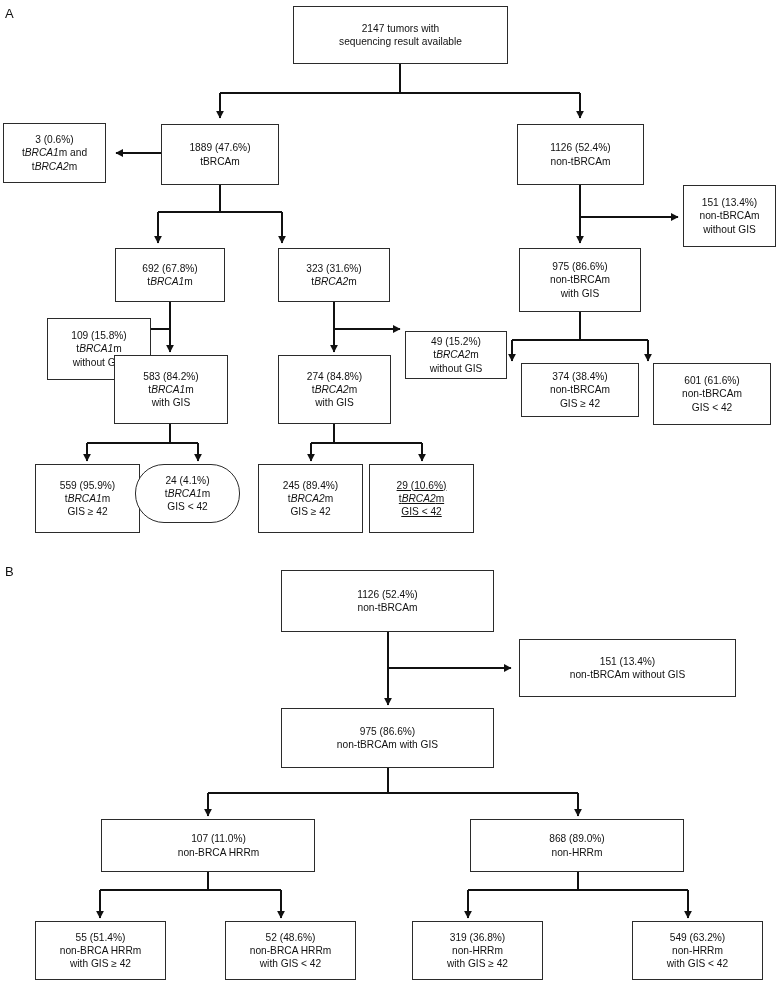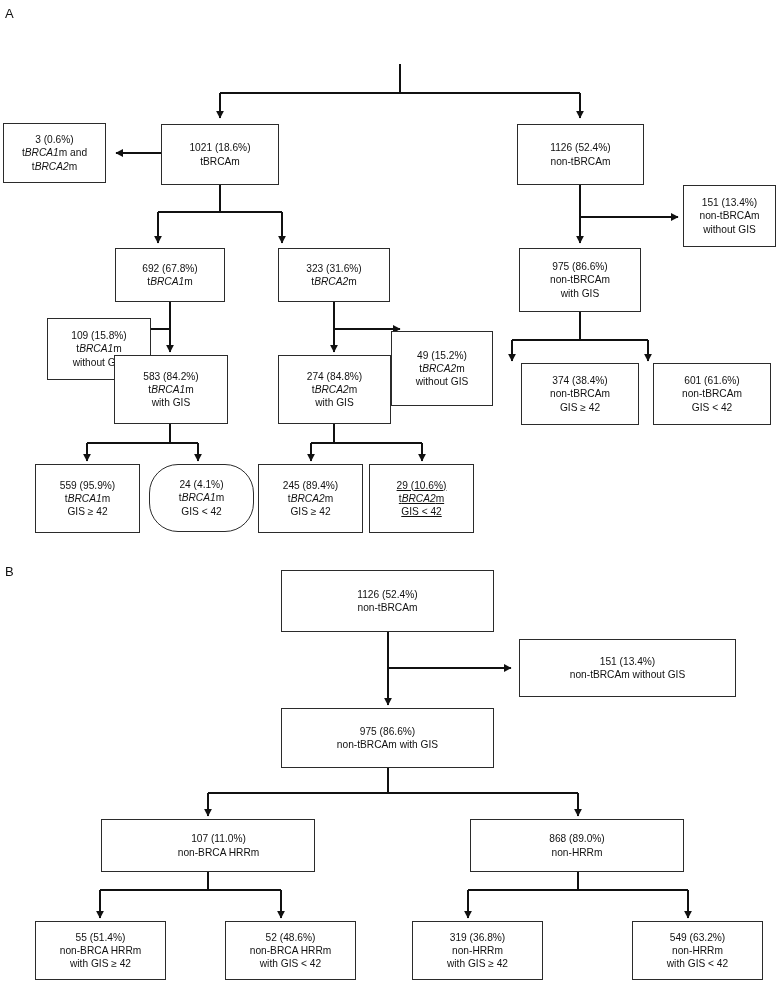--- a/index.html
+++ b/index.html
@@ -118,29 +118,33 @@
       <path d="M578,872 L578,890"></path>
       <path d="M468,890 L688,890"></path>
       <path d="M468,890 L468,918" marker-end="url(#arrowDown)"></path>
       <path d="M688,890 L688,918" marker-end="url(#arrowDown)"></path>
     </g>
   </svg>
 
   <div class="panel-label" style="left:5px;top:7px;">A</div>
   <div class="panel-label" style="left:5px;top:565px;">B</div>
 
+  <div class="node" style="left:293px;top:6px;width:215px;height:58px;">
+    <span class="ln">2147 tumors with</span>
+    <span class="ln">sequencing result available</span>
+  </div>
 
   <div class="node" style="left:3px;top:123px;width:103px;height:60px;">
     <span class="ln">3 (0.6%)</span>
     <span class="ln"><span>t</span><i>BRCA1</i><span>m and</span></span>
     <span class="ln"><span>t</span><i>BRCA2</i><span>m</span></span>
   </div>
 
   <div class="node" style="left:161px;top:124px;width:118px;height:61px;">
-    <span class="ln">1021 (18.6%)</span>
+    <span class="ln">1889 (47.6%)</span>
     <span class="ln">tBRCAm</span>
   </div>
 
   <div class="node" style="left:517px;top:124px;width:127px;height:61px;">
     <span class="ln">1126 (52.4%)</span>
     <span class="ln">non-tBRCAm</span>
   </div>
 
   <div class="node" style="left:683px;top:185px;width:93px;height:62px;">
     <span class="ln">151 (13.4%)</span>
@@ -175,45 +179,45 @@
     <span class="ln"><span>t</span><i>BRCA1</i><span>m</span></span>
     <span class="ln">with GIS</span>
   </div>
 
   <div class="node" style="left:278px;top:355px;width:113px;height:69px;">
     <span class="ln">274 (84.8%)</span>
     <span class="ln"><span>t</span><i>BRCA2</i><span>m</span></span>
     <span class="ln">with GIS</span>
   </div>
 
-  <div class="node" style="left:391px;top:331px;width:102px;height:75px;">
+  <div class="node" style="left:405px;top:331px;width:102px;height:48px;">
     <span class="ln">49 (15.2%)</span>
     <span class="ln"><span>t</span><i>BRCA2</i><span>m</span></span>
     <span class="ln">without GIS</span>
   </div>
 
-  <div class="node" style="left:521px;top:363px;width:118px;height:62px;">
+  <div class="node" style="left:521px;top:363px;width:118px;height:54px;">
     <span class="ln">374 (38.4%)</span>
     <span class="ln">non-tBRCAm</span>
     <span class="ln">GIS ≥ 42</span>
   </div>
 
   <div class="node" style="left:653px;top:363px;width:118px;height:62px;">
     <span class="ln">601 (61.6%)</span>
     <span class="ln">non-tBRCAm</span>
     <span class="ln">GIS &lt; 42</span>
   </div>
 
   <div class="node" style="left:35px;top:464px;width:105px;height:69px;">
     <span class="ln">559 (95.9%)</span>
     <span class="ln"><span>t</span><i>BRCA1</i><span>m</span></span>
     <span class="ln">GIS ≥ 42</span>
   </div>
 
-  <div class="node" style="left:149px;top:464px;width:105px;height:68px;border-radius:29px;">
+  <div class="node" style="left:135px;top:464px;width:105px;height:59px;border-radius:29px;">
     <span class="ln">24 (4.1%)</span>
     <span class="ln"><span>t</span><i>BRCA1</i><span>m</span></span>
     <span class="ln">GIS &lt; 42</span>
   </div>
 
   <div class="node" style="left:258px;top:464px;width:105px;height:69px;">
     <span class="ln">245 (89.4%)</span>
     <span class="ln"><span>t</span><i>BRCA2</i><span>m</span></span>
     <span class="ln">GIS ≥ 42</span>
   </div>

